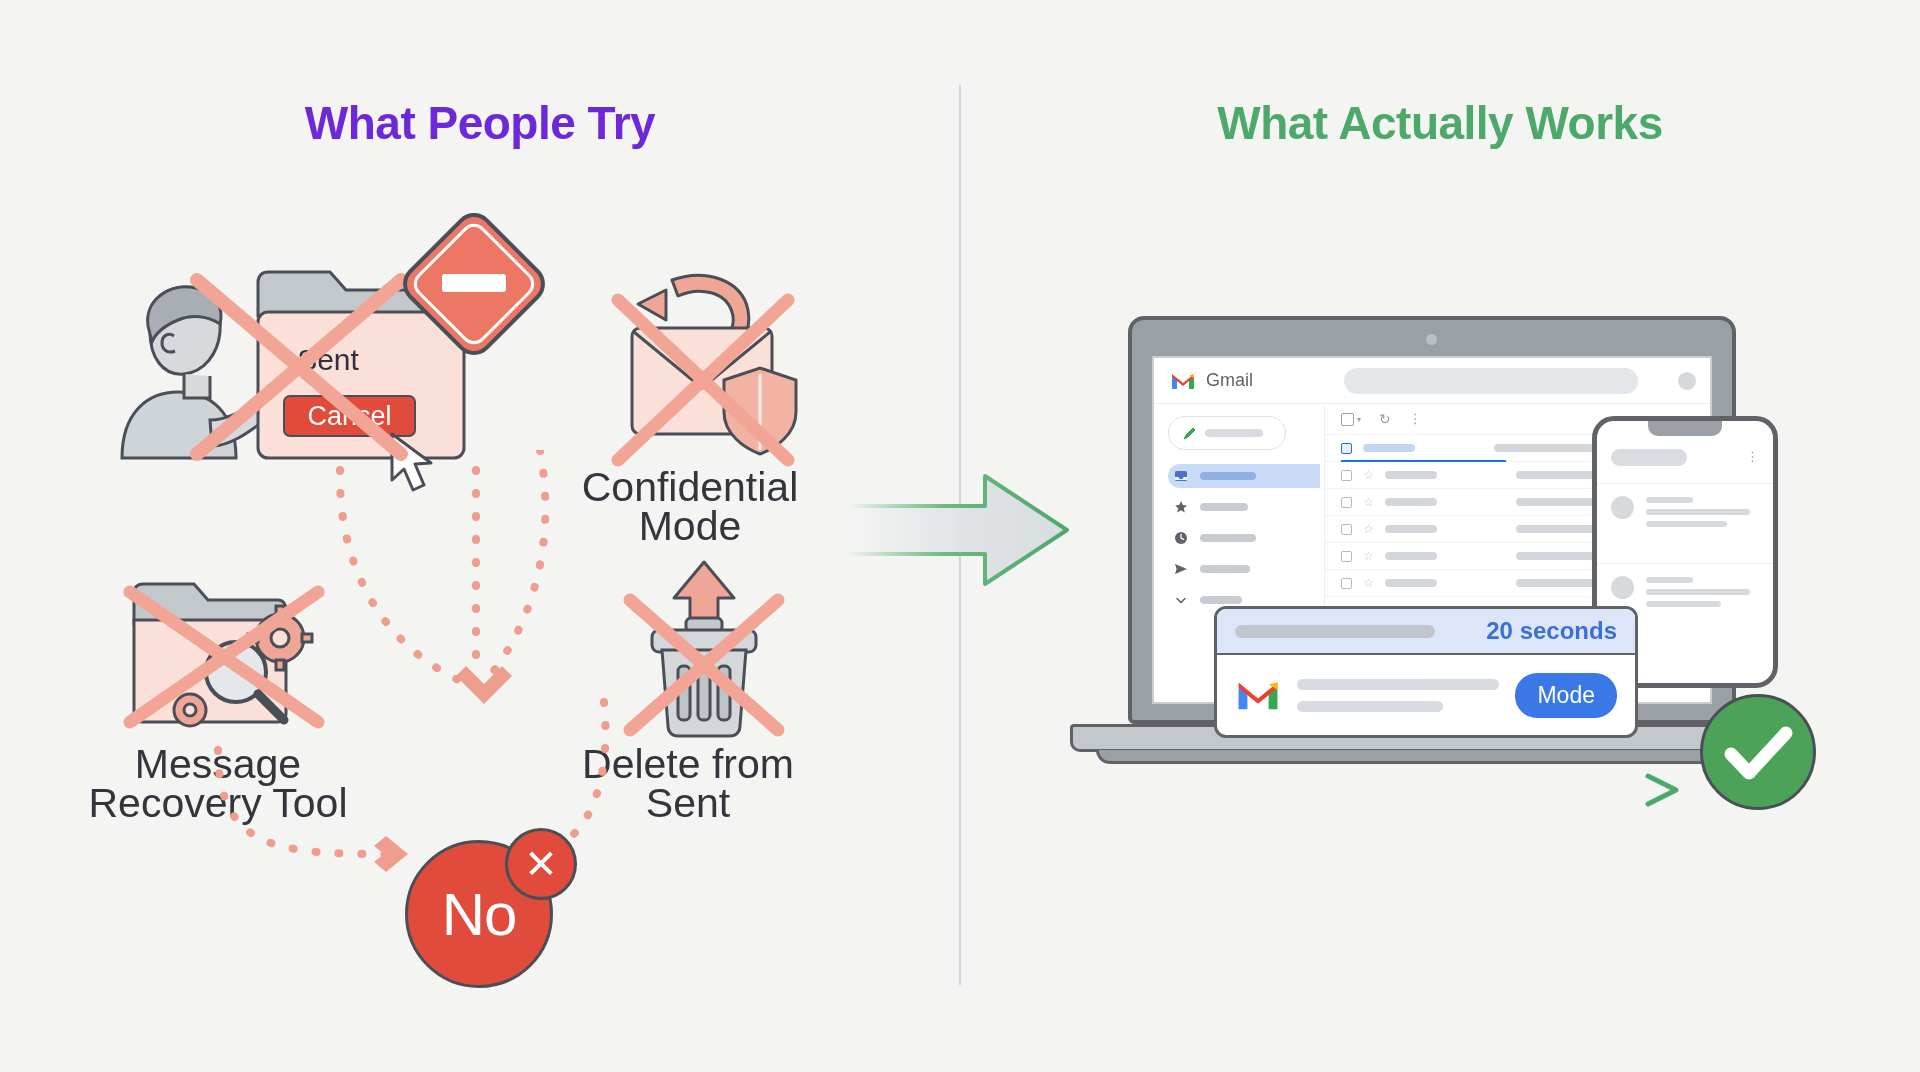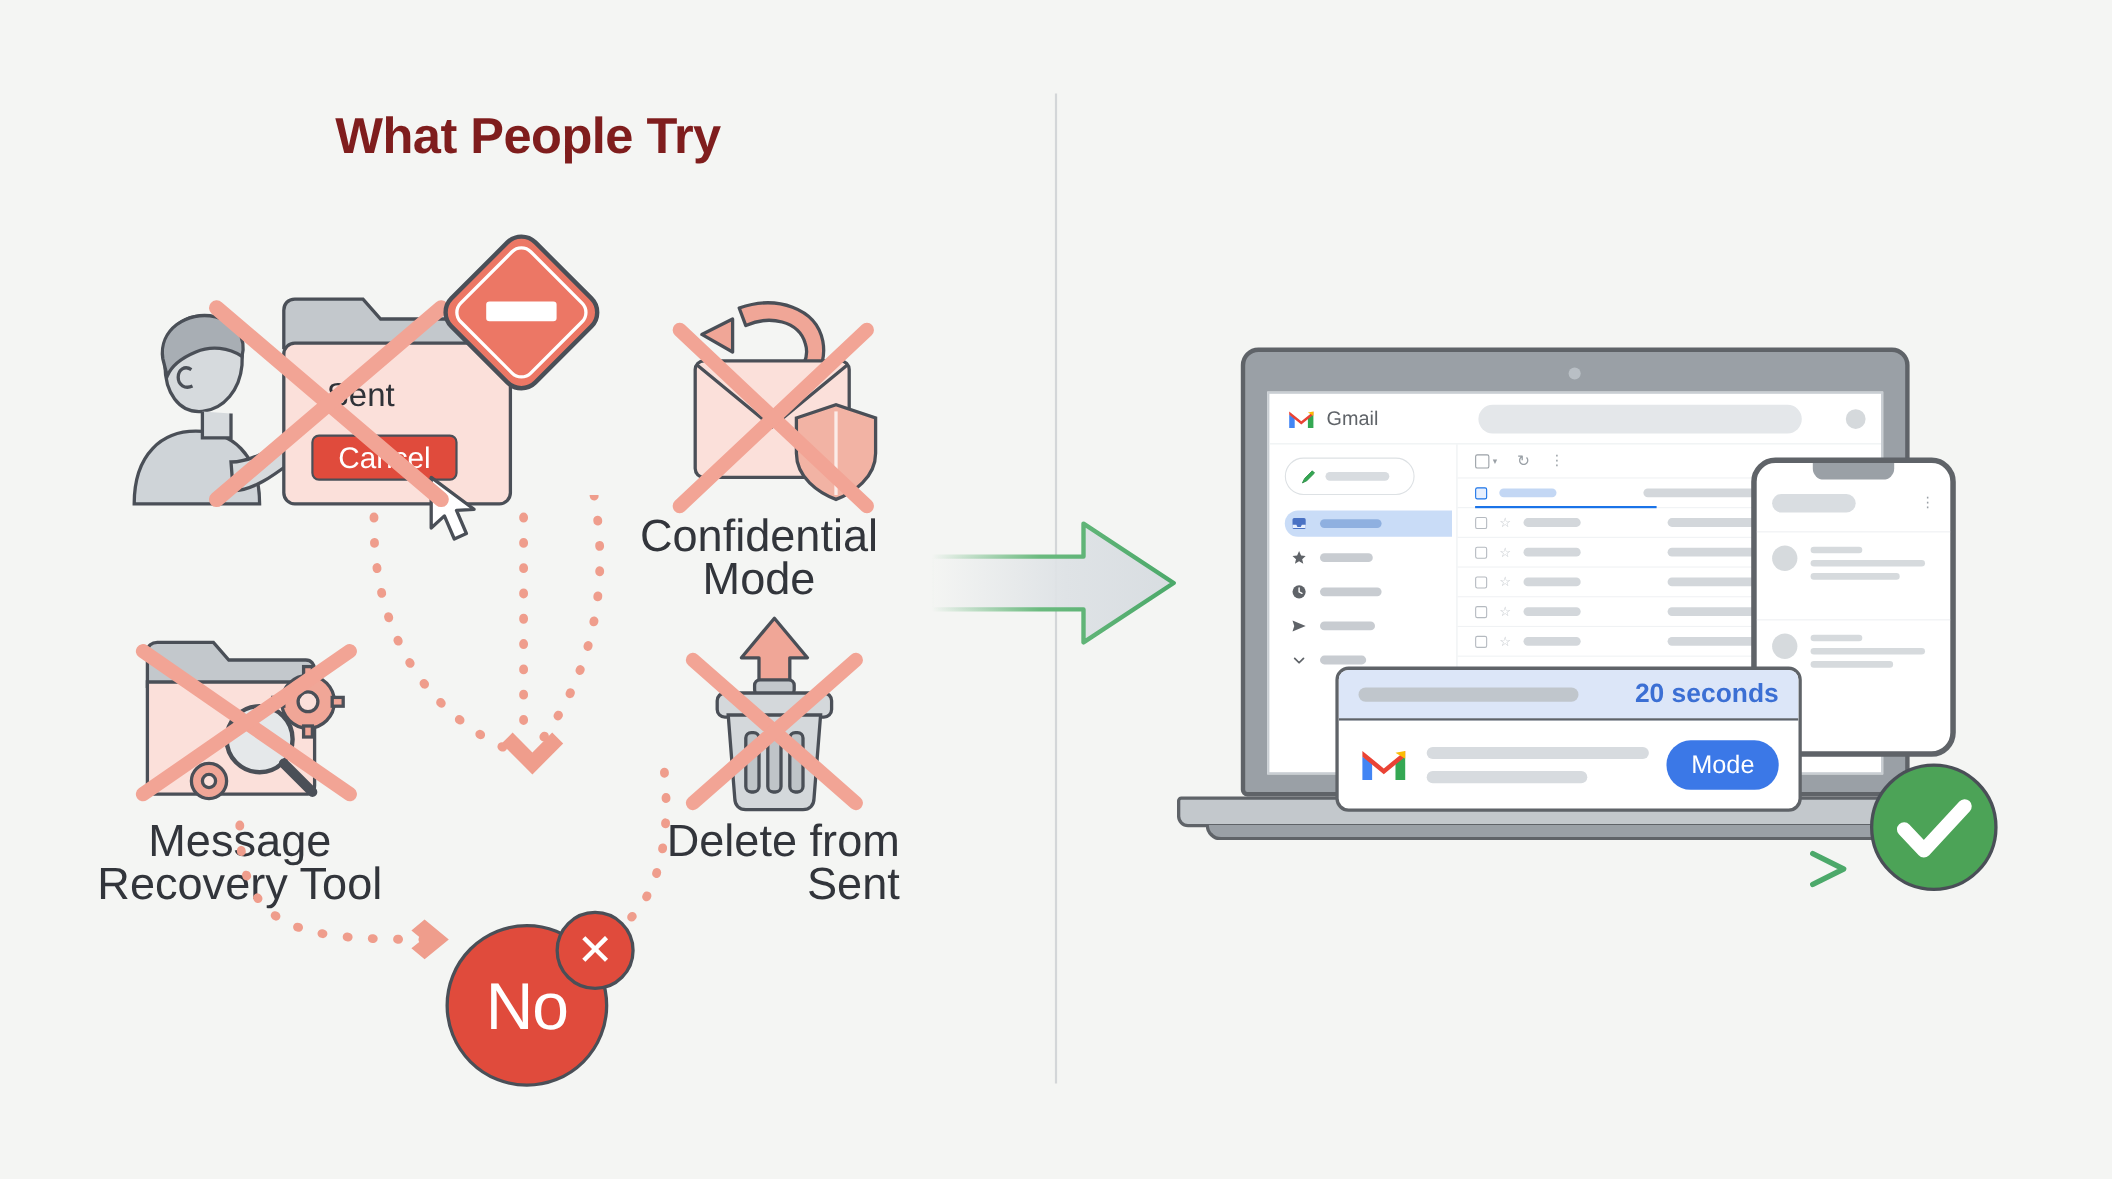--- a/index.html
+++ b/index.html
@@ -25,21 +25,21 @@
     position: absolute;
     font-size: 46px;
     font-weight: bold;
     letter-spacing: -0.5px;
     white-space: nowrap;
   }
   #title-left {
     left: 0; width: 960px;
     top: 96px;
     text-align: center;
-    color: #7f1d1d;
+    color: #6d28d9;
   }
   #title-right {
     left: 960px; width: 960px;
     top: 96px;
     text-align: center;
     color: #4ca96a;
   }
 
   
   #divider {
@@ -259,21 +259,21 @@
   #check-badge {
     left: 1700px; top: 694px;
     width: 116px; height: 116px; border-radius: 50%;
     background: #4ca357; border: 3px solid #4a4f57;
     box-sizing: border-box;
   }
 
   
   #cap-confidential { left: 560px; top: 468px; width: 260px; }
   #cap-recovery { left: 68px; top: 745px; width: 300px; }
-  #cap-delete { left: 558px; top: 745px; width: 260px; text-align: right; }
+  #cap-delete { left: 558px; top: 745px; width: 260px; }
   #cap-sent {
     left: 268px; top: 340px; width: 120px;
     font-size: 30px; color: #2f3238;
   }
   #cancel-btn-label {
     position: absolute; left: 0; right: 0; top: 0; bottom: 0;
     display: flex; align-items: center; justify-content: center;
     color: #fff; font-size: 27px;
   }
   #cancel-btn {
@@ -281,20 +281,21 @@
     background: #e04b3c; border: 2px solid #4a4f57; border-radius: 7px;
     box-sizing: border-box;
   }
 </style>
 </head>
 <body>
 
 <div id="canvas">
 
   <div class="title" id="title-left">What People Try</div>
+  <div class="title" id="title-right">What Actually Works</div>
 
   <div class="abs" id="divider"></div>
 
   <svg class="abs" style="left:100px; top:280px;" width="190" height="180">
     <path d="M22 178 C22 132 48 112 78 112 C110 112 136 132 136 178 Z" fill="#cfd4d8" stroke="#4a4f57" stroke-width="3"></path>
     <path d="M50 40 C50 16 72 4 92 8 C112 12 122 30 120 52 C118 74 104 92 84 94 C62 96 50 76 50 52 Z" fill="#d6dadd" stroke="#4a4f57" stroke-width="3"></path>
     <path d="M48 46 C44 20 70 2 96 8 C116 13 124 28 120 44 C108 36 92 34 78 40 C66 45 56 52 52 62 Z" fill="#a8aeb4" stroke="#4a4f57" stroke-width="3"></path>
     <path d="M74 56 C68 52 62 56 62 63 C62 70 68 74 75 71" fill="#d6dadd" stroke="#4a4f57" stroke-width="3"></path>
     <path d="M84 94 L84 118 L110 118 L110 96" fill="#d6dadd" stroke="#4a4f57" stroke-width="3"></path>
     <path d="M110 140 C130 140 150 126 168 116 L184 112 L190 122 L176 132 C156 146 134 166 112 166 Z" fill="#d6dadd" stroke="#4a4f57" stroke-width="3"></path>

